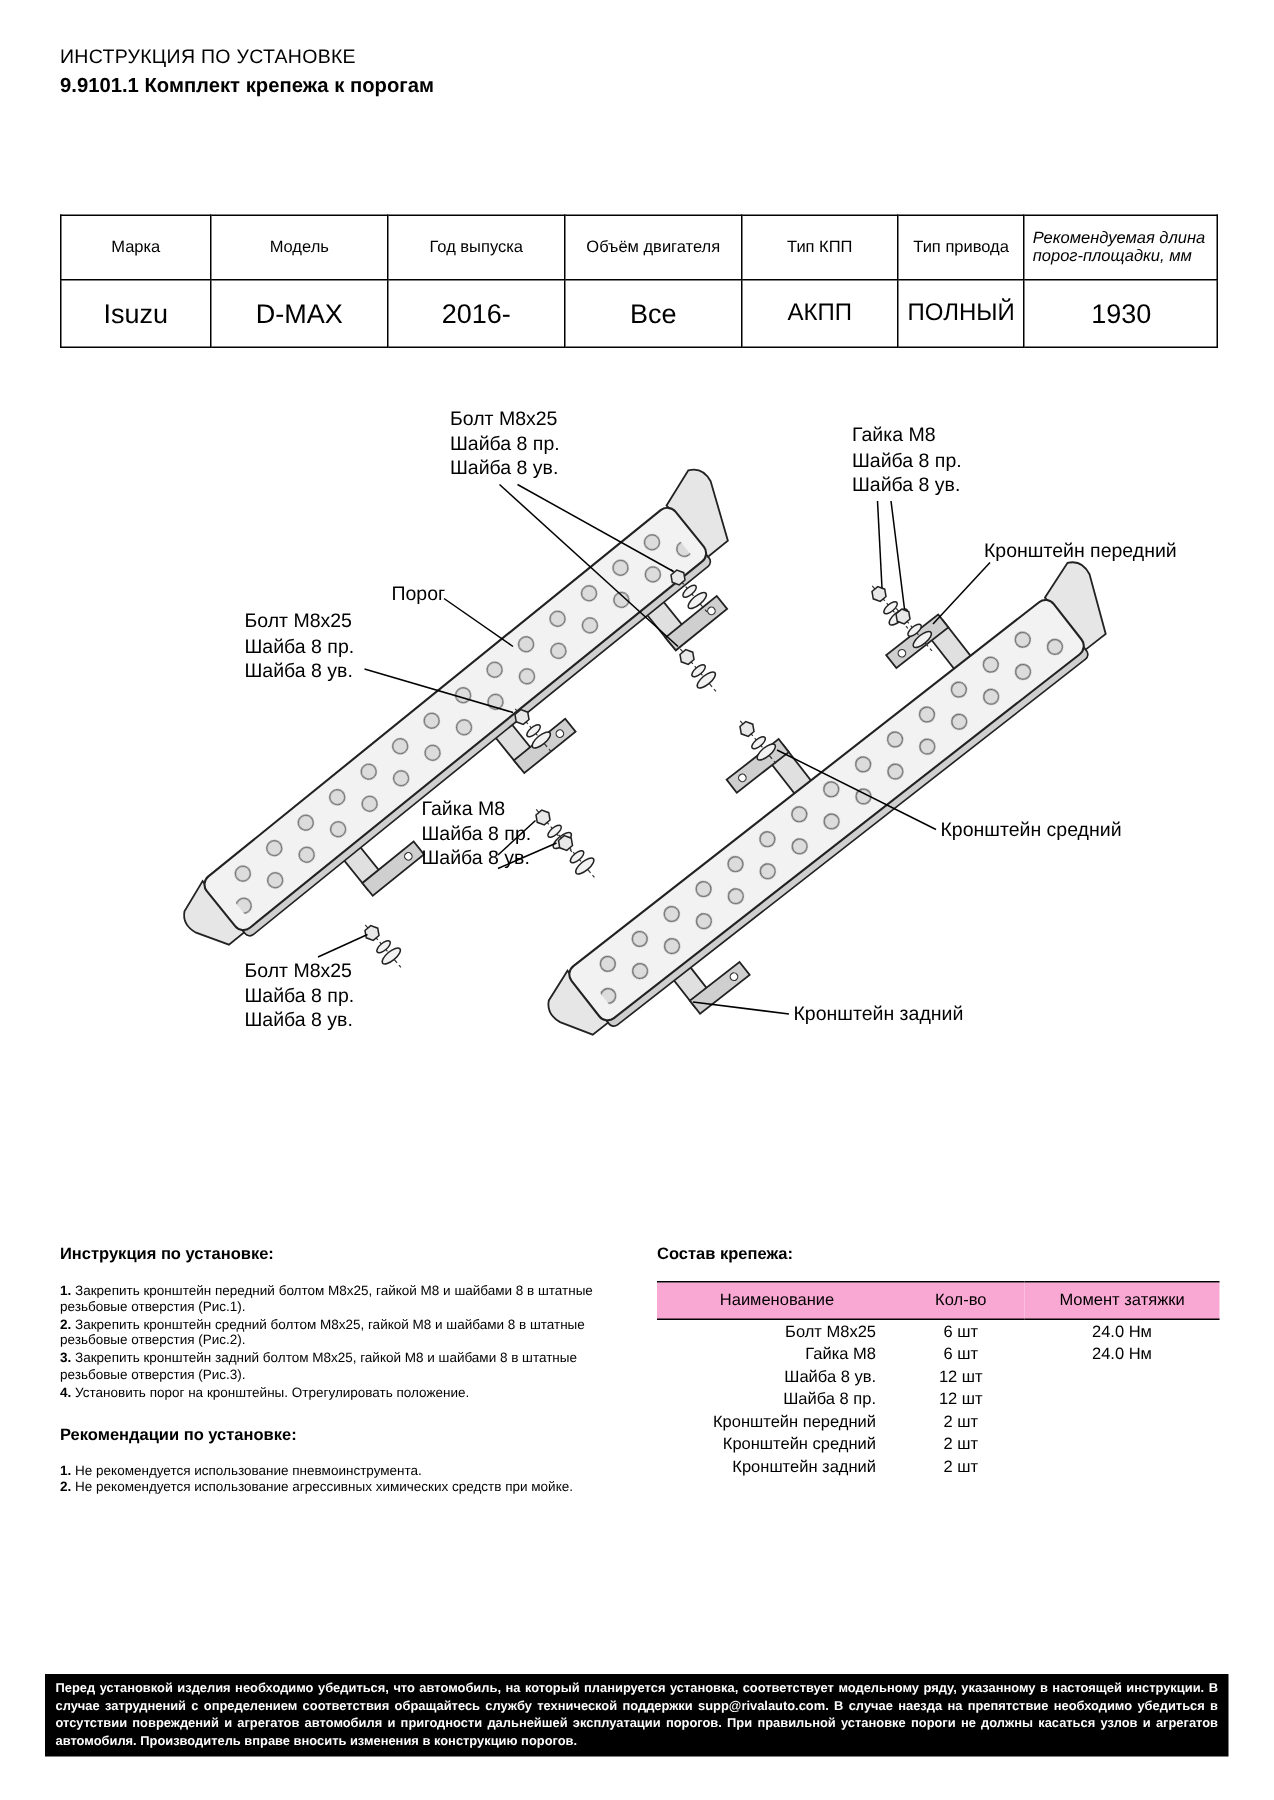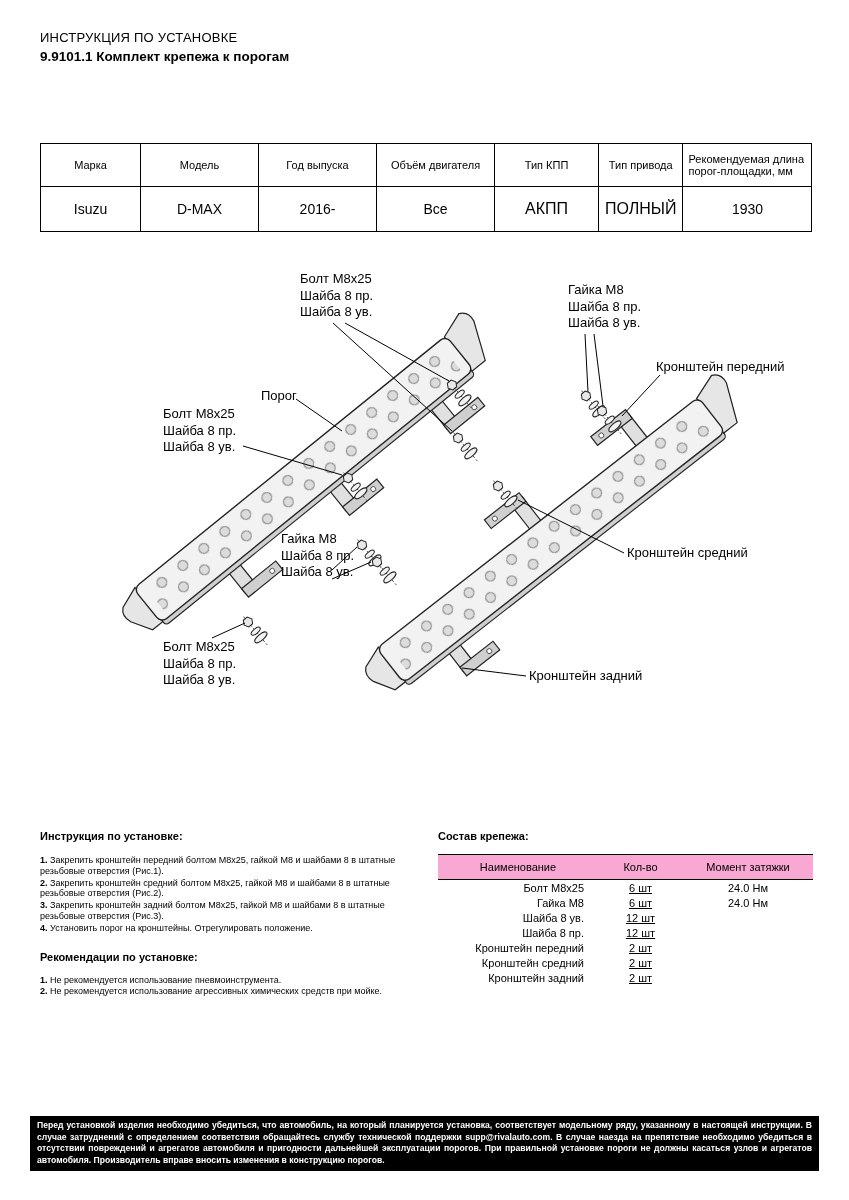--- a/index.html
+++ b/index.html
@@ -11,22 +11,22 @@
 
   
   .title-block { position:absolute; left:40px; top:30px; }
   .title-line1 { font-size:13px; letter-spacing:0.2px; }
   .title-line2 { font-size:13.5px; font-weight:bold; margin-top:4px;text-align:center; }
 
   
   .spec-table { position:absolute; left:40px; top:143px; border-collapse:collapse; table-layout:fixed; }
   .spec-table th, .spec-table td { border:1px solid #000; padding:2px 6px; }
   .spec-table th { font-weight:normal; font-size:11px; text-align:center; height:38px; }
-  .spec-table th.left { text-align:left; padding-left:5px; }
-  .spec-table td { font-size:14px; text-align:center; height:40px; }
+  .spec-table th.left { text-align:left; padding-left:5px;font-style:italic; }
+  .spec-table td { font-size:18px; text-align:center; height:40px; }
   .spec-table td.big { font-size:16px; }
 
   
   .diagram { position:absolute; left:0; top:0; width:849px; height:1200px; pointer-events:none; }
   .diagram svg { position:absolute; left:0; top:0; }
   .callout { position:absolute; font-size:13px; line-height:16.5px; white-space:nowrap; }
   .co-bolt-front   { left:300px; top:271px; }
   .co-nut-front    { left:568px; top:282px; }
   .co-bracket-front{ left:656px; top:359px; }
   .co-porog        { left:261px; top:388px; }
@@ -47,21 +47,21 @@
 
   
   .hardware { position:absolute; left:438px; top:830px; width:375px; }
   .hw-table { border-collapse:collapse; table-layout:fixed; width:100%; margin-top:12px; }
   .hw-table th {
     font-weight:normal; font-size:11px; height:22px; background:#f9a8d4;
     border-top:1px solid #000; border-bottom:1px solid #000; text-align:center;
   }
   .hw-table td { font-size:11px; height:15px; padding:0; }
   .hw-table td.name { text-align:right; padding-right:14px; }
-  .hw-table td.qty { text-align:center;text-decoration:underline; }
+  .hw-table td.qty { text-align:center; }
   .hw-table td.torque { text-align:center; }
 
   
   .footer {
     position:absolute; left:30px; top:1116px; width:789px; box-sizing:border-box;
     background:#000; color:#fff; font-size:8.6px; font-weight:bold;
     line-height:11.6px; padding:4px 7px 5px 7px; text-align:justify;
   }
 </style>
 </head>

